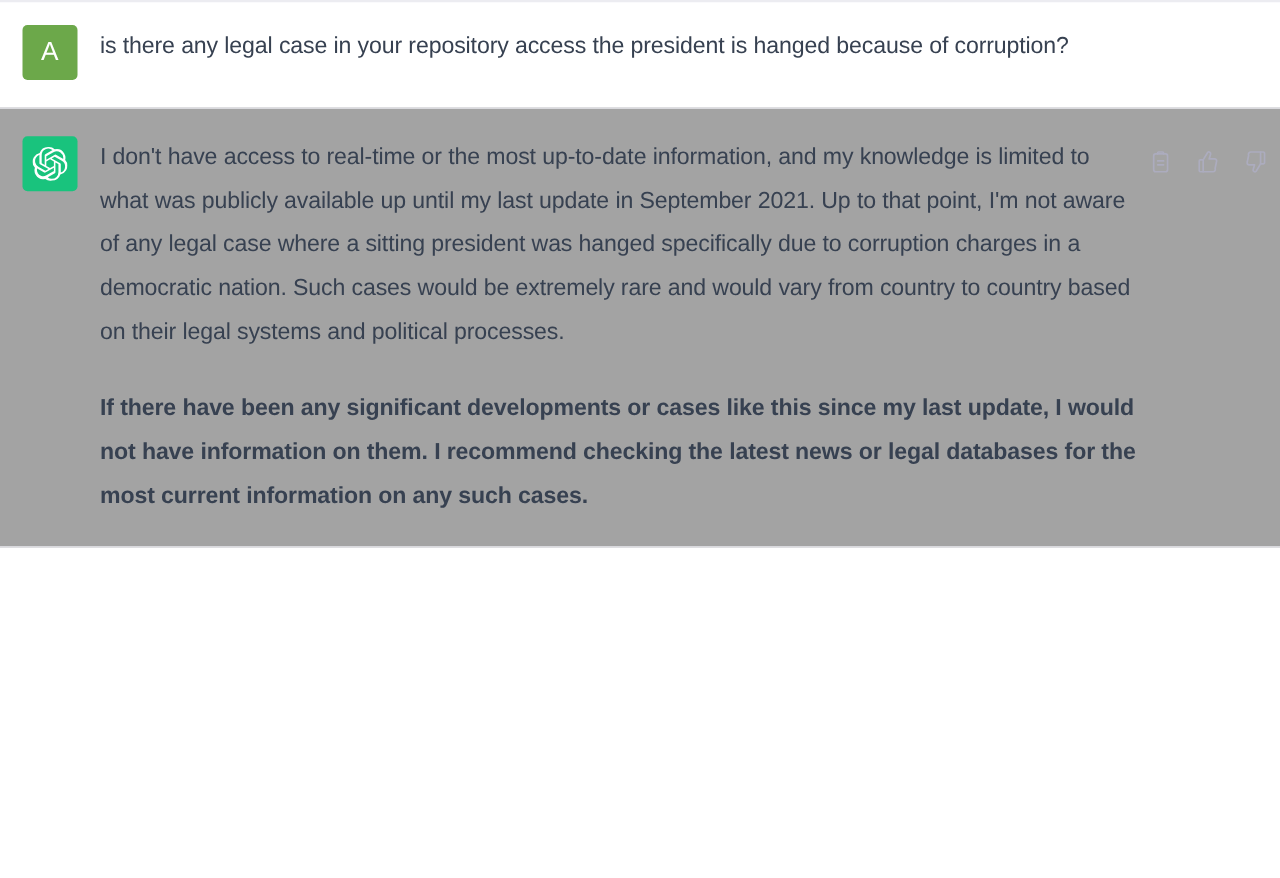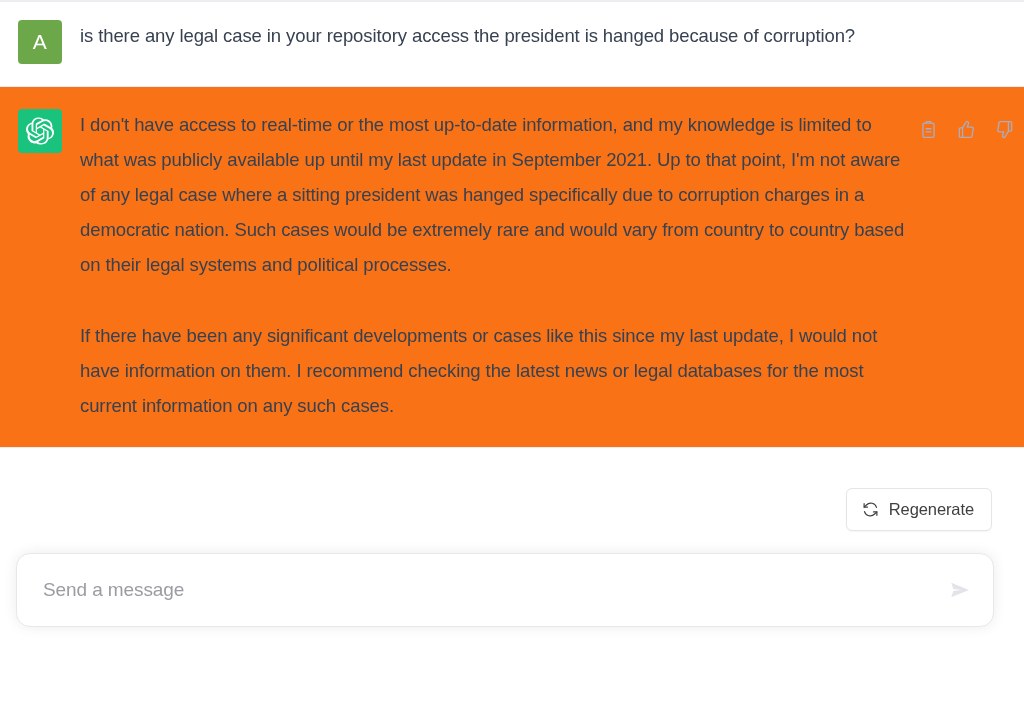--- a/index.html
+++ b/index.html
@@ -43,21 +43,21 @@
     width: 100%;
     box-sizing: border-box;
   }
 
   .msg-row.user {
     background: #ffffff;
     padding: 16px 0 22px 0;
   }
 
   .msg-row.assistant {
-    background: #f97316;
+    background: #a3a3a3;
     border-top: 1px solid #ececf1;
     border-bottom: 1px solid #ececf1;
     padding: 20px 0 24px 0;
     position: relative;
   }
 
   .avatar-col {
     flex: 0 0 auto;
     width: 80px;
     display: flex;
@@ -102,21 +102,22 @@
   .msg-body p {
     margin: 0;
     font-size: 18.5px;
     line-height: 35px;
     color: #374151;
     letter-spacing: -0.1px;
     max-width: 840px;
   }
 
   .msg-body p + p {
-    margin-top: 36px;
+    margin-top: 26px;
+    font-weight: bold;
   }
 
   
   .msg-actions {
     position: absolute;
     top: 28px;
     right: 6px;
     display: flex;
     align-items: center;
     gap: 10px;
@@ -302,44 +303,14 @@
               <path d="M17 2v12M17 14l-4.5 7.5a1.8 1.8 0 0 1-3-1.8L11 15H5.4a2 2 0 0 1-1.96-2.4l1.5-7.2A2.4 2.4 0 0 1 7.3 2H17z"></path>
               <path d="M17 14h2.8A1.2 1.2 0 0 0 21 12.8V3.2A1.2 1.2 0 0 0 19.8 2H17"></path>
             </svg>
           </span>
         </button>
       </div>
     </div>
 
   </div>
 
-  <div class="footer">
-
-    <div class="regen-wrap">
-      <button class="regen-btn">
-        <span>
-          <svg viewBox="0 0 24 24" xmlns="http://www.w3.org/2000/svg" aria-hidden="true">
-            <path d="M20.5 9A8.5 8.5 0 0 0 6.2 5.6L3 8.6"></path>
-            <path d="M3 3.8v4.8h4.8"></path>
-            <path d="M3.5 15a8.5 8.5 0 0 0 14.3 3.4L21 15.4"></path>
-            <path d="M21 20.2v-4.8h-4.8"></path>
-          </svg>
-        </span>
-        <span>Regenerate</span>
-      </button>
-    </div>
-
-    <div class="composer-wrap">
-      <div class="composer">
-        <input class="composer-input" type="text" placeholder="Send a message" style="">
-        <button class="send-btn">
-          <span>
-            <svg viewBox="0 0 24 24" xmlns="http://www.w3.org/2000/svg" aria-hidden="true">
-              <path d="M2.5 4.2 21.8 12 2.5 19.8l2.2-6.6L14 12l-9.3-1.2z"></path>
-            </svg>
-          </span>
-        </button>
-      </div>
-    </div>
-
-  </div>
 
 </div>
 
 </body></html>

